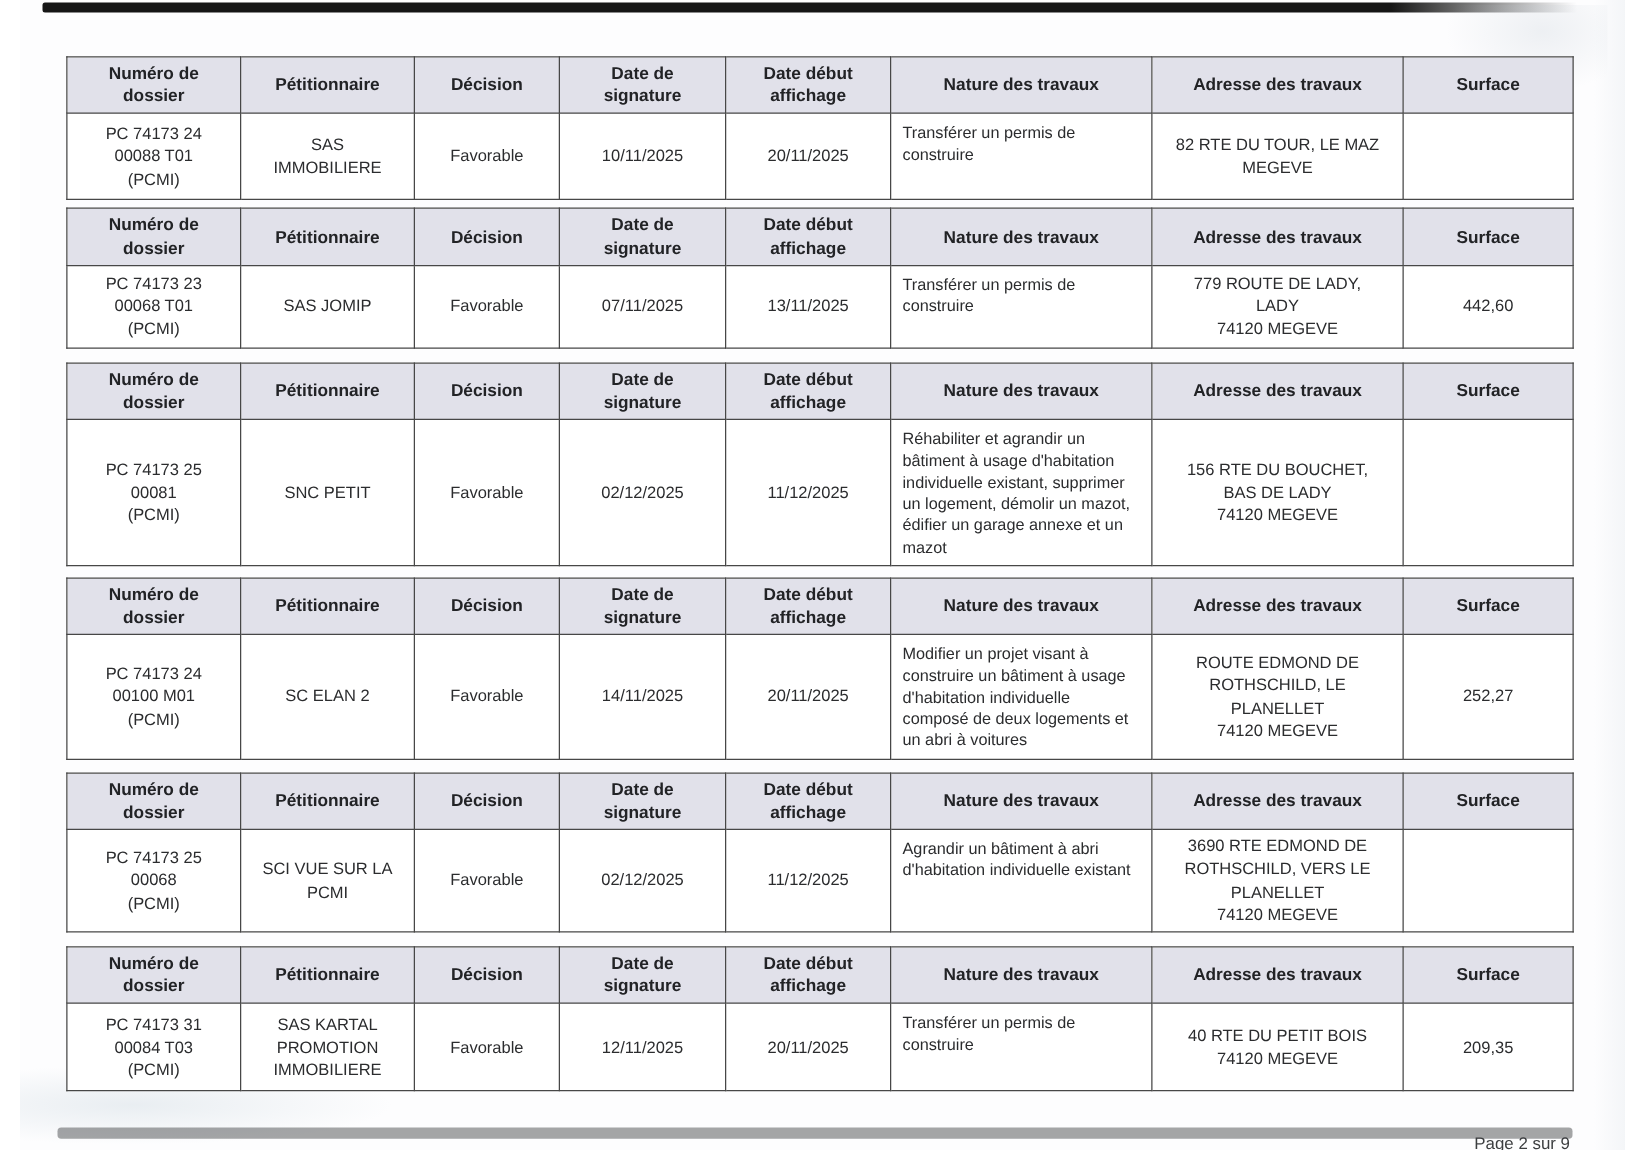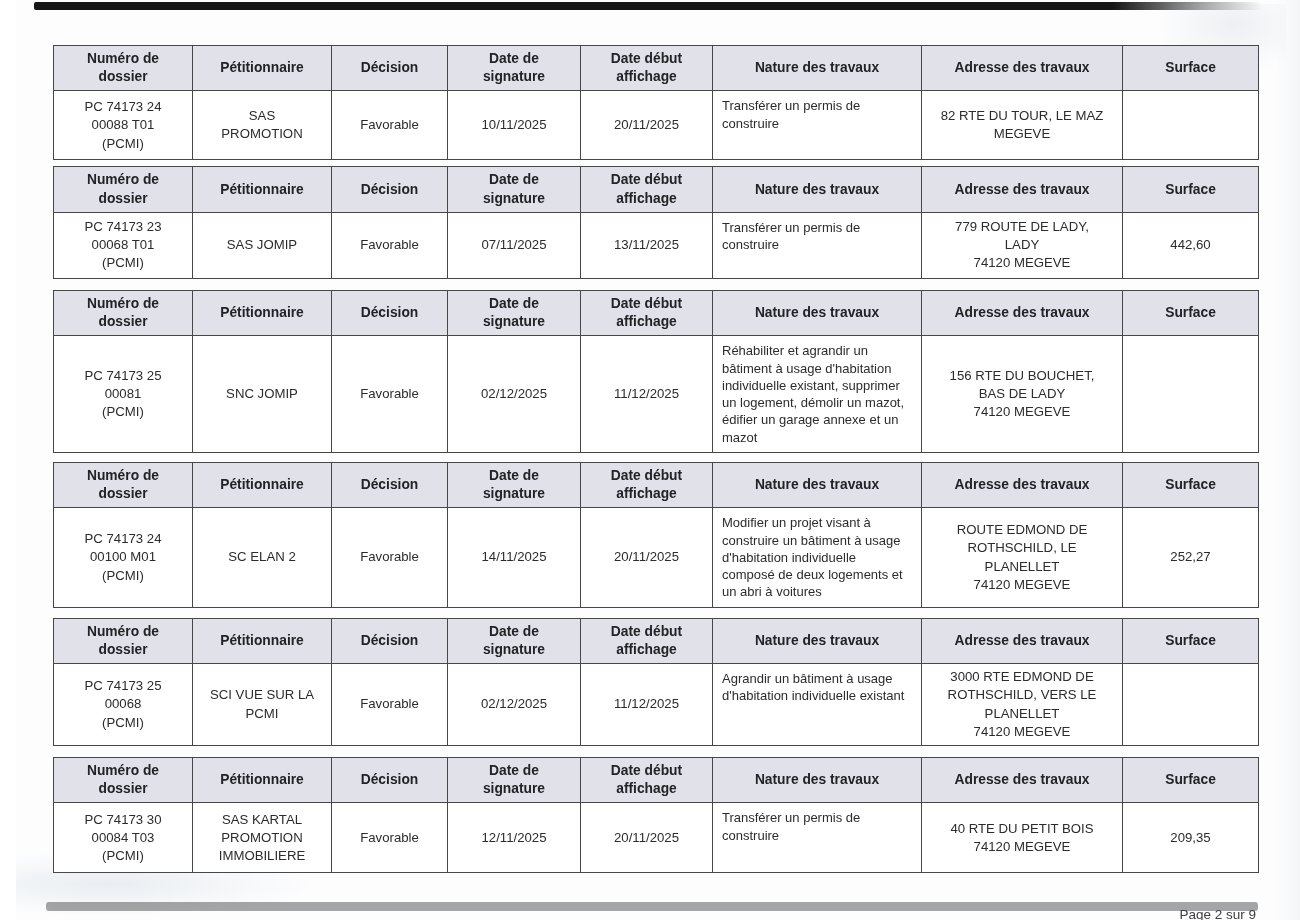--- a/index.html
+++ b/index.html
@@ -140,21 +140,21 @@
         <th>Adresse des travaux</th>
         <th>Surface</th>
       </tr>
     </thead>
     <tbody>
       <tr>
         <td class="c-dossier">PC 74173 24
 00088 T01
 (PCMI)</td>
         <td class="c-petitionnaire">SAS
-PROMOTION</td>
+IMMOBILIERE</td>
         <td class="c-decision">Favorable</td>
         <td class="c-date">10/11/2025</td>
         <td class="c-date">20/11/2025</td>
         <td class="c-nature">Transférer un permis de construire</td>
         <td class="c-adresse">82 RTE DU TOUR, LE MAZ
 MEGEVE</td>
         <td class="c-surface"></td>
       </tr>
     </tbody>
   </table>
@@ -227,21 +227,21 @@
         <th>Nature des travaux</th>
         <th>Adresse des travaux</th>
         <th>Surface</th>
       </tr>
     </thead>
     <tbody>
       <tr>
         <td class="c-dossier">PC 74173 25
 00081
 (PCMI)</td>
-        <td class="c-petitionnaire">SNC JOMIP</td>
+        <td class="c-petitionnaire">SNC PETIT</td>
         <td class="c-decision">Favorable</td>
         <td class="c-date">02/12/2025</td>
         <td class="c-date">11/12/2025</td>
         <td class="c-nature">Réhabiliter et agrandir un bâtiment à usage d'habitation individuelle existant, supprimer un logement, démolir un mazot, édifier un garage annexe et un mazot</td>
         <td class="c-adresse">156 RTE DU BOUCHET,
 BAS DE LADY
 74120 MEGEVE</td>
         <td class="c-surface"></td>
       </tr>
     </tbody>
@@ -321,22 +321,22 @@
     <tbody>
       <tr>
         <td class="c-dossier">PC 74173 25
 00068
 (PCMI)</td>
         <td class="c-petitionnaire">SCI VUE SUR LA
 PCMI</td>
         <td class="c-decision">Favorable</td>
         <td class="c-date">02/12/2025</td>
         <td class="c-date">11/12/2025</td>
-        <td class="c-nature">Agrandir un bâtiment à usage d'habitation individuelle existant</td>
-        <td class="c-adresse">3000 RTE EDMOND DE
+        <td class="c-nature">Agrandir un bâtiment à abri d'habitation individuelle existant</td>
+        <td class="c-adresse">3690 RTE EDMOND DE
 ROTHSCHILD, VERS LE
 PLANELLET
 74120 MEGEVE</td>
         <td class="c-surface"></td>
       </tr>
     </tbody>
   </table>
 
   <table class="permit-table">
     <colgroup>
@@ -359,21 +359,21 @@
 signature</th>
         <th>Date début
 affichage</th>
         <th>Nature des travaux</th>
         <th>Adresse des travaux</th>
         <th>Surface</th>
       </tr>
     </thead>
     <tbody>
       <tr>
-        <td class="c-dossier">PC 74173 30
+        <td class="c-dossier">PC 74173 31
 00084 T03
 (PCMI)</td>
         <td class="c-petitionnaire">SAS KARTAL
 PROMOTION
 IMMOBILIERE</td>
         <td class="c-decision">Favorable</td>
         <td class="c-date">12/11/2025</td>
         <td class="c-date">20/11/2025</td>
         <td class="c-nature">Transférer un permis de construire</td>
         <td class="c-adresse">40 RTE DU PETIT BOIS

